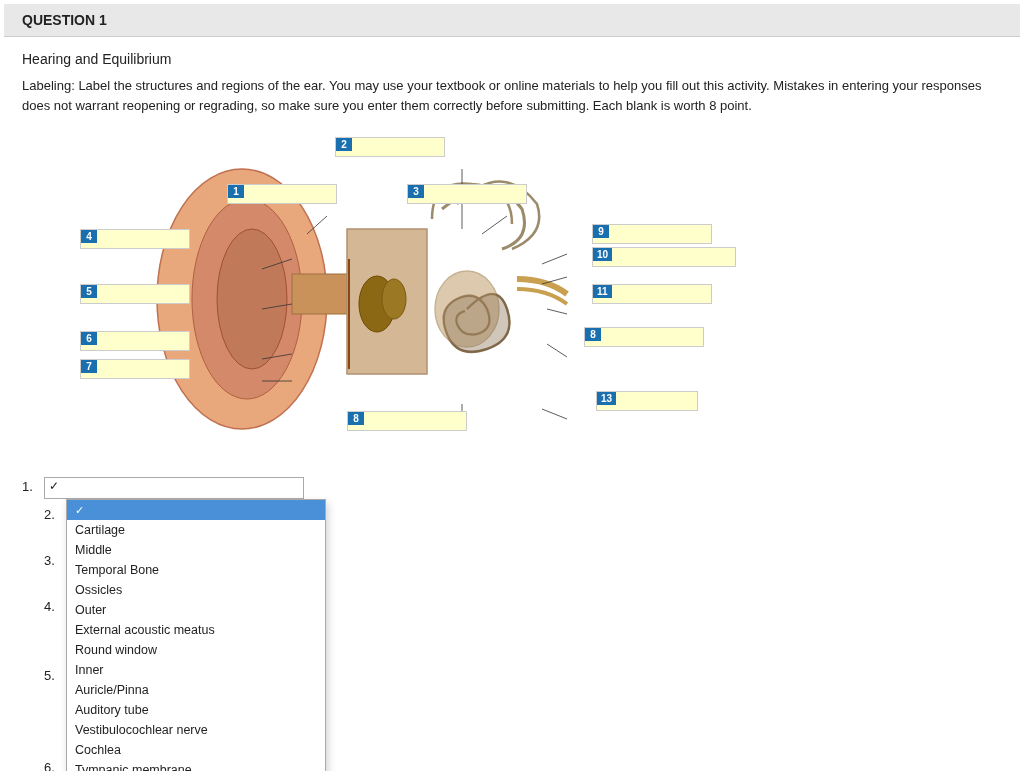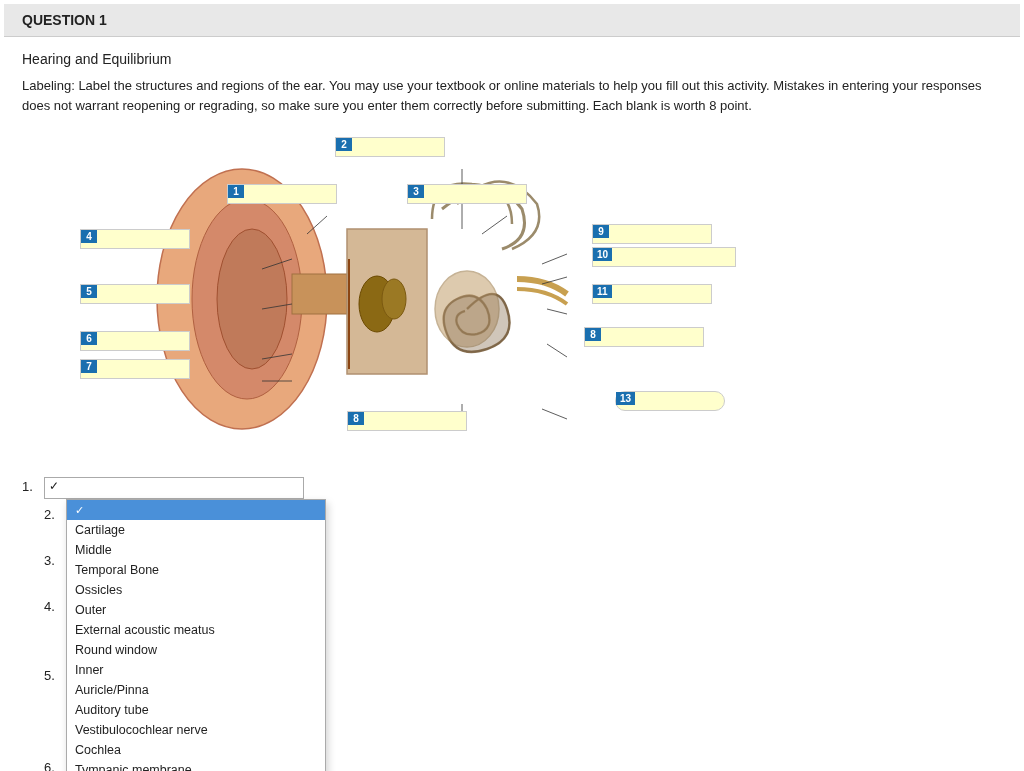--- a/index.html
+++ b/index.html
@@ -76,21 +76,21 @@
     .lbl-3  { left: 355px; top: 55px; width: 120px; }
     .lbl-4  { left: 28px; top: 100px; width: 110px; }
     .lbl-5  { left: 28px; top: 155px; width: 110px; }
     .lbl-6  { left: 28px; top: 202px; width: 110px; }
     .lbl-7  { left: 28px; top: 230px; width: 110px; }
     .lbl-8  { left: 295px; top: 282px; width: 120px; }
     .lbl-9  { left: 540px; top: 95px; width: 120px; }
     .lbl-10 { left: 540px; top: 118px; width: 144px; }
     .lbl-11 { left: 540px; top: 155px; width: 120px; }
     .lbl-12 { left: 532px; top: 198px; width: 120px; }
-    .lbl-13 { left: 563px; top: 262px; width: 110px; border-radius: 10px; }
+    .lbl-13 { left: 544px; top: 262px; width: 102px; }
 
     .answers-area {
       padding: 8px 18px 0 18px;
       position: relative;
     }
     .answer-row {
       display: flex;
       align-items: flex-start;
       margin-bottom: 4px;
       font-size: 13px;

